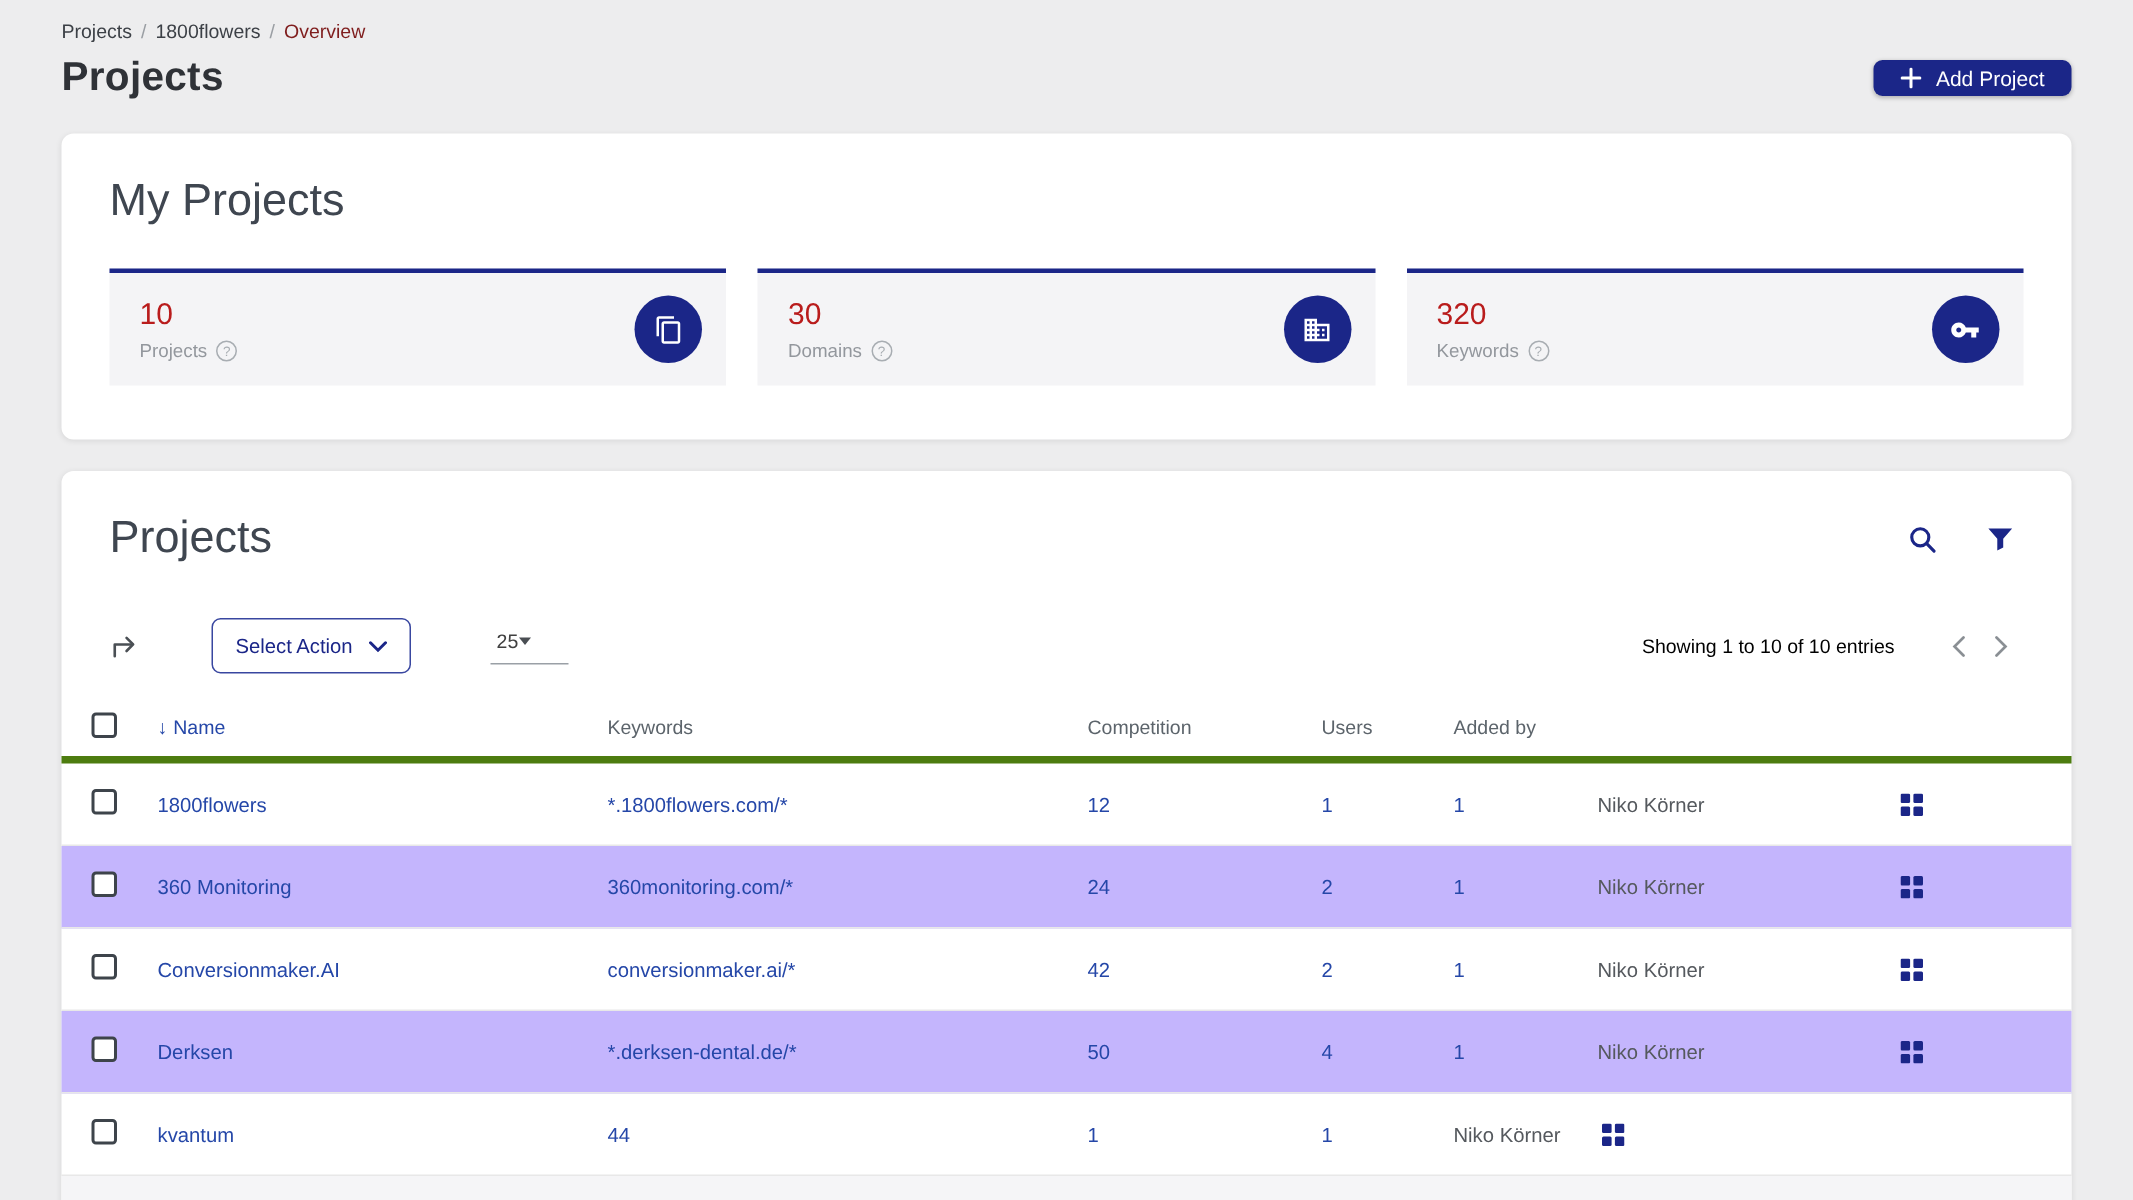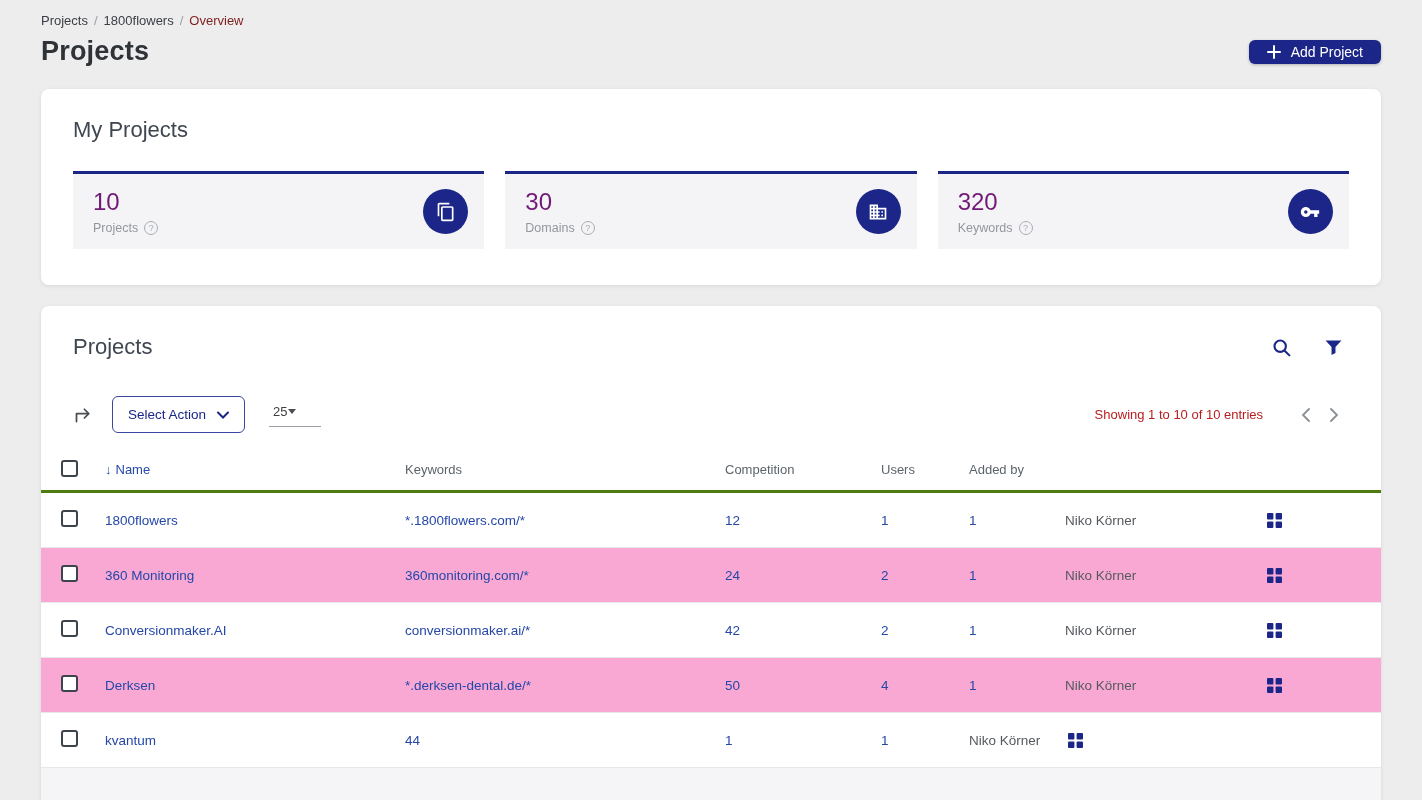--- a/index.html
+++ b/index.html
@@ -27,77 +27,77 @@
     display: flex; align-items: center; gap: 10px; cursor: pointer;
     box-shadow: 0 1px 3px rgba(0,0,0,0.25);
   }
 
   
   .card {
     background: #fff; border-radius: 8px; box-shadow: 0 1px 4px rgba(0,0,0,0.09);
     margin-bottom: 21px;
   }
   .card-stats { padding: 28px 32px 36px; }
-  h2 { font-size: 22px; font-weight: 500; color: #3f4650; }
+  h2 { font-size: 30px; font-weight: 500; color: #3f4650; }
 
   
   .stats { display: flex; gap: 21px; margin-top: 28px; }
   .stat {
     flex: 1; background: #f4f4f6; border-top: 3px solid #1b2688;
     padding: 12px 16px 12px 20px; height: 78px;
     display: flex; justify-content: space-between; align-items: center;
   }
-  .stat-value { font-size: 24px; color: #701a75; }
+  .stat-value { font-size: 20px; color: #b91c1c; }
   .stat-label { font-size: 12.5px; color: #93979d; margin-top: 5px; display: flex; align-items: center; gap: 6px; }
   .help-icon {
     width: 14px; height: 14px; border: 1px solid #a8adb2; border-radius: 50%;
     display: inline-flex; align-items: center; justify-content: center;
     font-size: 9px; color: #a8adb2; cursor: pointer; flex: none;
   }
   .help-icon::before { content: "?"; }
   .stat-circle {
     width: 45px; height: 45px; border-radius: 50%; background: #1b2688;
     display: flex; align-items: center; justify-content: center; flex: none;
   }
 
   
   .card-table { padding: 28px 0 0; min-height: 560px; }
   .card-head { display: flex; justify-content: space-between; align-items: center; padding: 0 32px; }
   .head-icons { display: flex; align-items: center; gap: 32px; margin-right: 6px; }
   .icon-btn { cursor: pointer; display: inline-flex; }
 
   
-  .toolbar { display: flex; align-items: center; padding: 0 32px; margin-top: 36px; }
+  .toolbar { display: flex; align-items: center; padding: 0 32px; margin-top: 36px; gap: 29px; }
   .export-btn { cursor: pointer; display: inline-flex; margin-right: 18px; }
   .btn-outline {
     background: #fff; border: 1px solid #3947a0; border-radius: 6px; color: #1b2688;
     font-family: inherit; font-size: 13.5px; padding: 0 15px; height: 37px;
     display: flex; align-items: center; gap: 11px; cursor: pointer;
   }
   .pagesize {
     margin-left: 24px; width: 52px; border-bottom: 1px solid #9aa0a6;
     padding: 2px 4px 7px; display: flex; align-items: center;
     font-size: 13px; color: #404040; cursor: pointer;
   }
   .caret { width: 0; height: 0; border-left: 4px solid transparent; border-right: 4px solid transparent; border-top: 5px solid #4a4e53; }
   .toolbar-right { margin-left: auto; display: flex; align-items: center; }
-  .showing { font-size: 13px; color: #b91c1c; margin-right: 28px; }
+  .showing { font-size: 13px; color: #000000; margin-right: 28px; }
   .pg { cursor: pointer; display: inline-flex; padding: 4px 10px; }
 
   
   .trow {
     display: grid;
     grid-template-columns: 44px 300px 320px 156px 88px 96px 199px 1fr;
     align-items: center; padding: 0 20px;
   }
-  .thead { height: 44px; margin-top: 16px; font-size: 13px; color: #5c646b; border-bottom: 3px solid #4d7c0f; }
+  .thead { height: 44px; margin-top: 16px; font-size: 13px; color: #5c646b; border-bottom: 5px solid #4d7c0f; }
   .th-name { color: #2547a8; display: flex; align-items: center; gap: 4px; cursor: pointer; }
   .sort-arrow::before { content: "\2193"; font-size: 13px; color: #2547a8; }
   .row { height: 55px; border-bottom: 1px solid #e8e8e8; font-size: 13.5px; }
-  .row.alt { background: #f9a8d4; }
+  .row.alt { background: #c4b5fd; }
   .cell.link { color: #2547a8; text-decoration: none; cursor: pointer; }
   .cell.num { color: #2547a8; }
   .cell.gray { color: #55595e; }
   .checkbox {
     width: 17px; height: 17px; border: 2px solid #3e444b; border-radius: 3px;
     background: #fff; display: inline-block; cursor: pointer;
   }
   .actions-cell { display: flex; }
   .grid-btn { cursor: pointer; display: inline-flex; padding: 3px; }
   .row-partial { height: 42px; background: #f5f5f7; }

